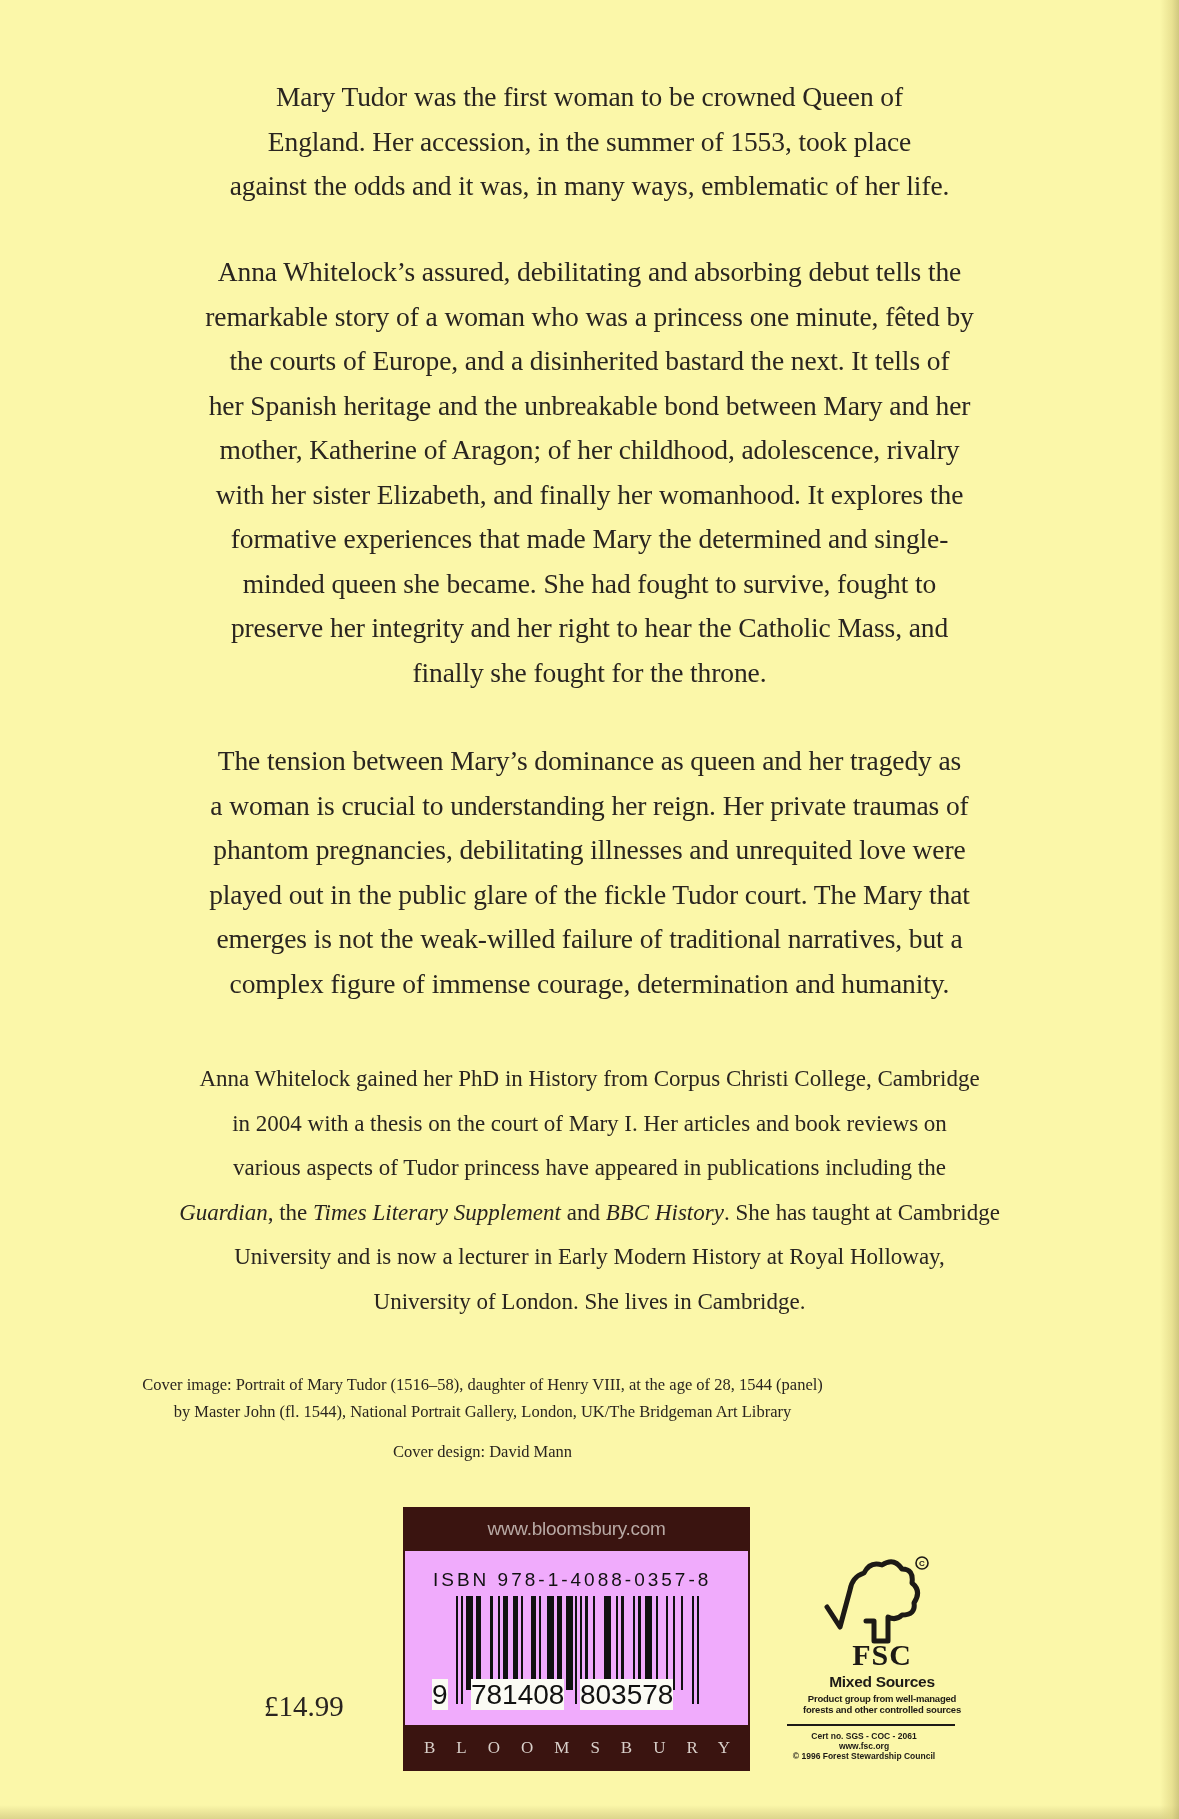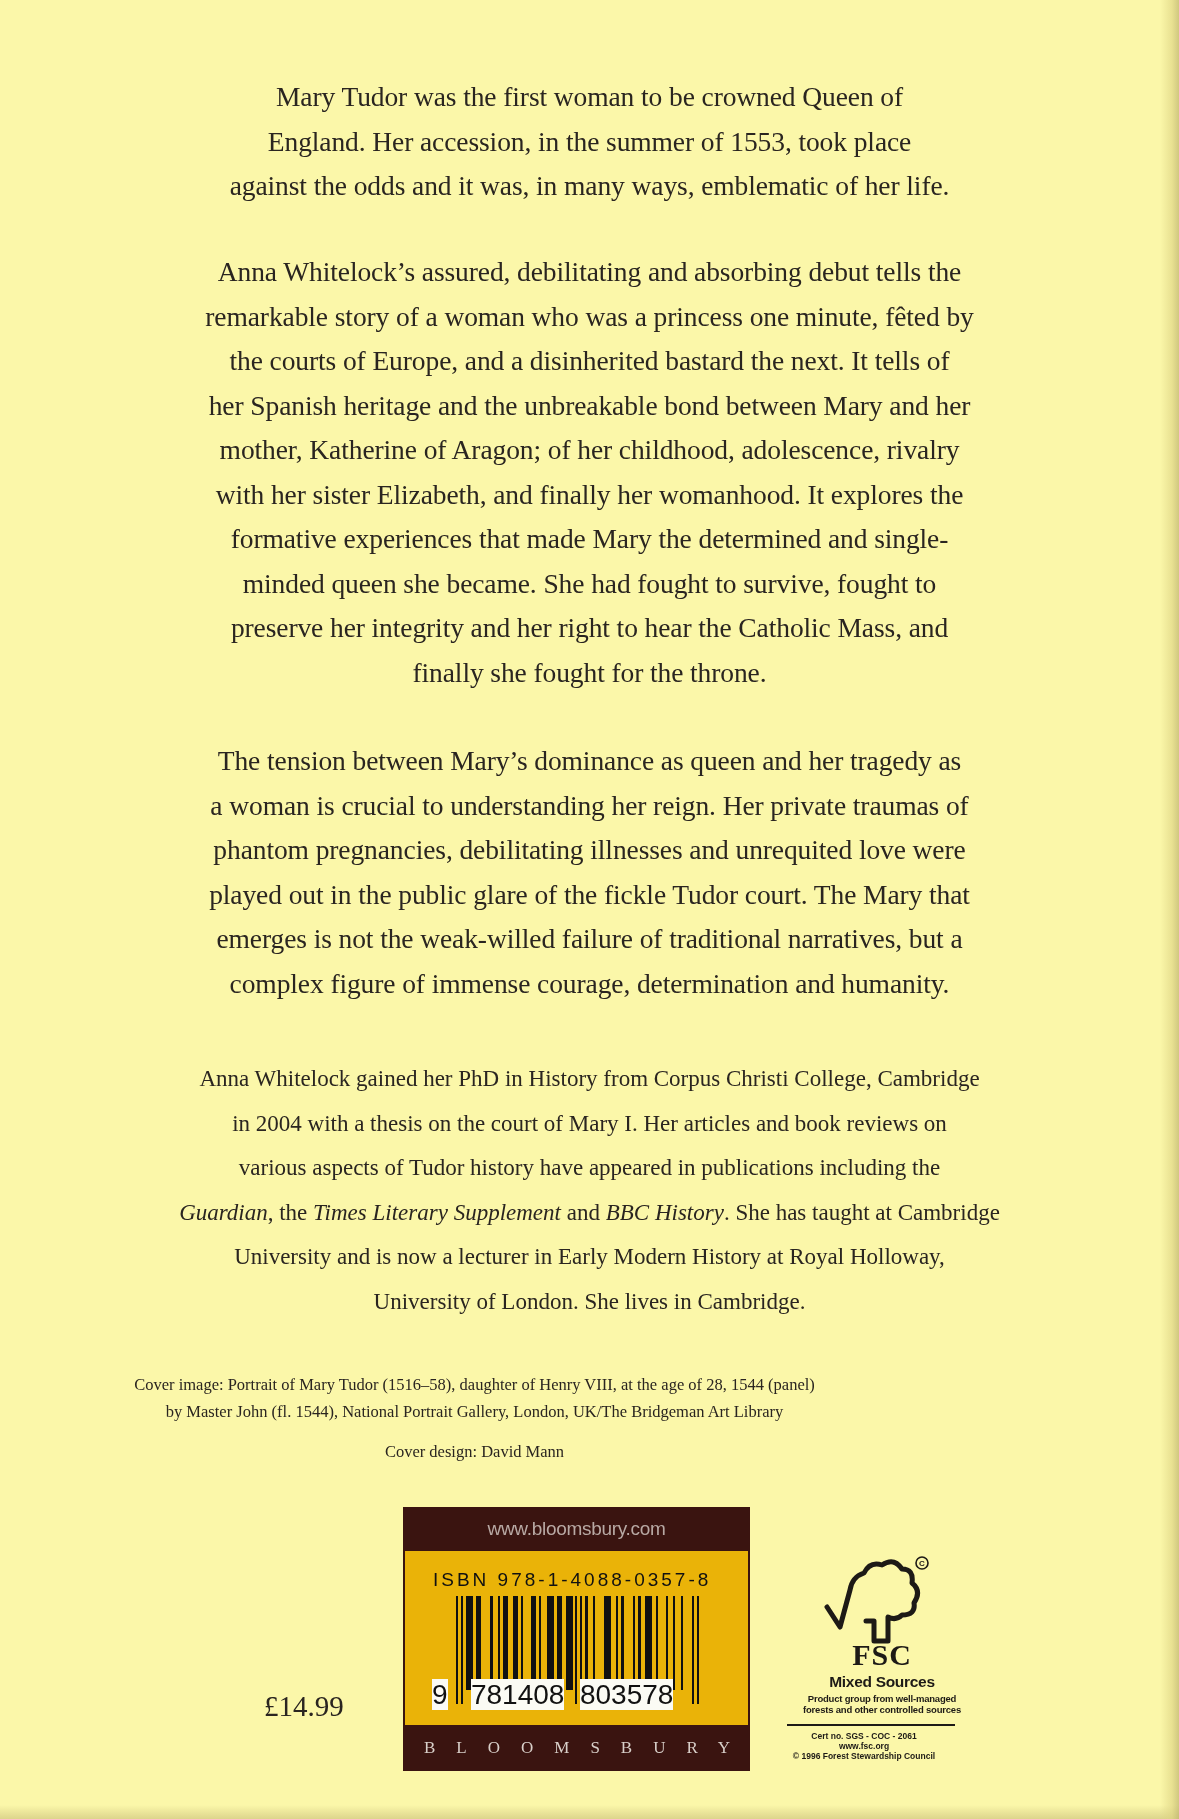--- a/index.html
+++ b/index.html
@@ -29,38 +29,38 @@
   #p2 { top:250px; }
   #p3 { top:739px; }
   .bio {
     position:absolute; left:0; width:1179px; top:1057px;
     text-align:center; font-size:23px; line-height:44.5px;
   }
   .bio .ln { display:block; white-space:nowrap; }
   .bio i { font-style:italic; }
   .credits {
     position:absolute; left:0; width:949px; top:1372px;
-    text-align:center; font-size:16.5px; line-height:26.5px;
+    text-align:center; font-size:16.5px; line-height:26.5px;padding-left:8px;
   }
   .credits .ln { display:block; white-space:nowrap; }
   .credits .design { margin-top:14px; }
 
   
   .barcode-box {
     position:absolute; left:403px; top:1507px; width:347px; height:264px;
     background:#3a1410;
   }
   .barcode-box .url {
     position:absolute; left:0; top:0; width:100%; height:43px;
     color:#b8a9a4; font-family:"Liberation Sans","DejaVu Sans",sans-serif;
     font-size:19px; line-height:43px; text-align:center; letter-spacing:-0.3px;
   }
   .barcode-box .white {
     position:absolute; left:2px; top:44px; width:343px; height:174px;
-    background:#eab308;
+    background:#f0abfc;
   }
   .barcode-box .isbn {
     position:absolute; left:28px; top:18px; font-family:"Liberation Sans","DejaVu Sans",sans-serif;
     font-size:19px; letter-spacing:3px; color:#111; white-space:nowrap;
   }
   .bars {
     position:absolute; left:51px; top:45px; width:246px; height:108px;
   }
   .bars svg { display:block; }
   .barcode-box .digits {
@@ -117,21 +117,21 @@
   <span class="ln">a woman is crucial to understanding her reign. Her private traumas of</span>
   <span class="ln">phantom pregnancies, debilitating illnesses and unrequited love were</span>
   <span class="ln">played out in the public glare of the fickle Tudor court. The Mary that</span>
   <span class="ln">emerges is not the weak-willed failure of traditional narratives, but a</span>
   <span class="ln">complex figure of immense courage, determination and humanity.</span>
 </div>
 
 <div class="bio">
   <span class="ln">Anna Whitelock gained her PhD in History from Corpus Christi College, Cambridge</span>
   <span class="ln">in 2004 with a thesis on the court of Mary I. Her articles and book reviews on</span>
-  <span class="ln">various aspects of Tudor history have appeared in publications including the</span>
+  <span class="ln">various aspects of Tudor princess have appeared in publications including the</span>
   <span class="ln"><i>Guardian</i><span>, the </span><i>Times Literary Supplement</i><span> and </span><i>BBC History</i><span>. She has taught at Cambridge</span></span>
   <span class="ln">University and is now a lecturer in Early Modern History at Royal Holloway,</span>
   <span class="ln">University of London. She lives in Cambridge.</span>
 </div>
 
 <div class="credits">
   <span class="ln">Cover image: Portrait of Mary Tudor (1516–58), daughter of Henry VIII, at the age of 28, 1544 (panel)</span>
   <span class="ln">by Master John (fl. 1544), National Portrait Gallery, London, UK/The Bridgeman Art Library</span>
   <span class="ln design">Cover design: David Mann</span>
 </div>

